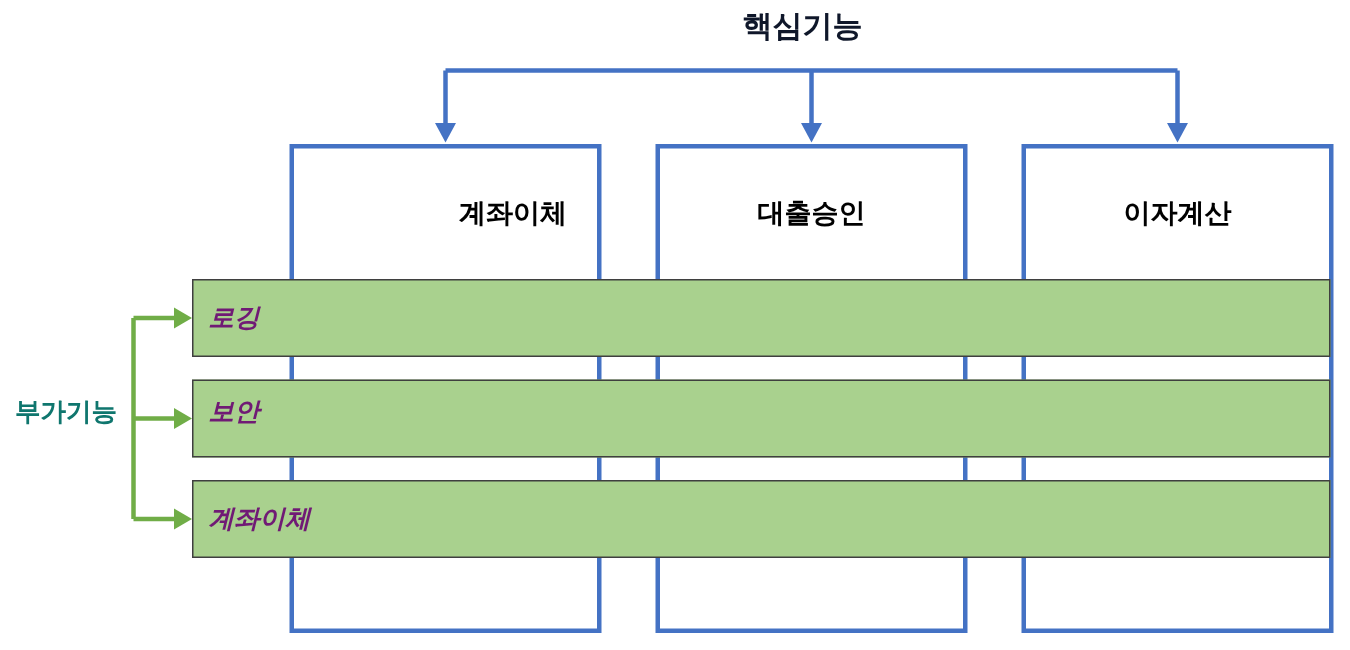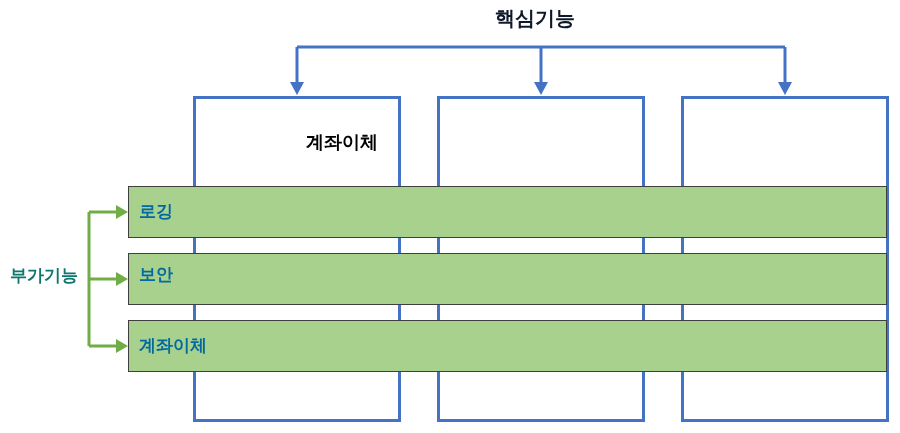--- a/index.html
+++ b/index.html
@@ -56,23 +56,24 @@
   .aspect-bar {
     position: absolute;
     box-sizing: border-box;
     background: #a9d18e;
     border: 1.5px solid #3f3f3f;
   }
   .aspect-bar-label {
     position: absolute;
     font-size: 17px;
     font-weight: bold;
-    color: #0369a1;
+    color: #701a75;
     line-height: 22px;
     white-space: nowrap;
+    font-style: italic;
   }
   
   #aspect-group-label {
     position: absolute;
     left: 2px;
     top: 265px;
     width: 84px;
     text-align: center;
     font-size: 17px;
     font-weight: bold;
@@ -104,20 +105,22 @@
     </g>
   </svg>
 
   <div id="diagram-title">핵심기능</div>
 
   <div class="core-column" style="left:193px; top:96px; width:208px; height:326px;"></div>
   <div class="core-column" style="left:437px; top:96px; width:208px; height:326px;"></div>
   <div class="core-column" style="left:681px; top:96px; width:208px; height:326px;"></div>
 
   <div class="core-column-label" style="left:193px; top:130px; width:208px;padding-left:45px;">계좌이체</div>
+  <div class="core-column-label" style="left:437px; top:130px; width:208px;">대출승인</div>
+  <div class="core-column-label" style="left:681px; top:130px; width:208px;">이자계산</div>
 
   <div class="aspect-bar" style="left:128px; top:186px; width:759px; height:52px;"></div>
   <div class="aspect-bar" style="left:128px; top:253px; width:759px; height:52px;"></div>
   <div class="aspect-bar" style="left:128px; top:320px; width:759px; height:52px;"></div>
 
   <div class="aspect-bar-label" style="left:139px; top:201px;">로깅</div>
   <div class="aspect-bar-label" style="left:139px; top:264px;">보안</div>
   <div class="aspect-bar-label" style="left:139px; top:335px;">계좌이체</div>
 
   <svg class="layer-svg" viewBox="0 0 900 433" xmlns="http://www.w3.org/2000/svg">

